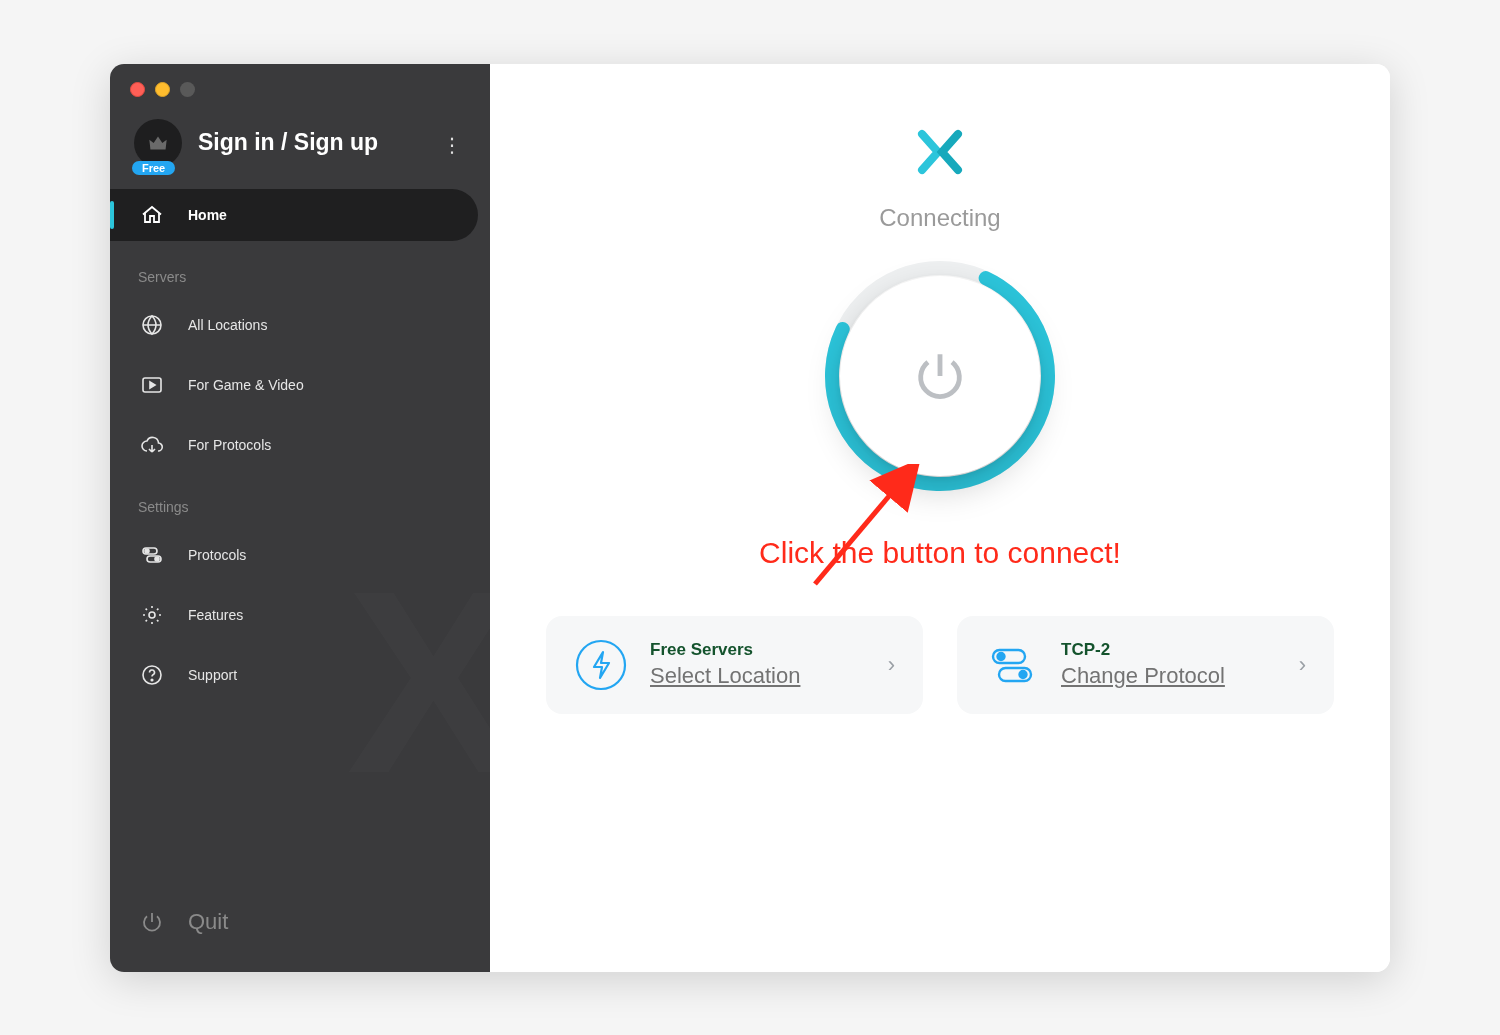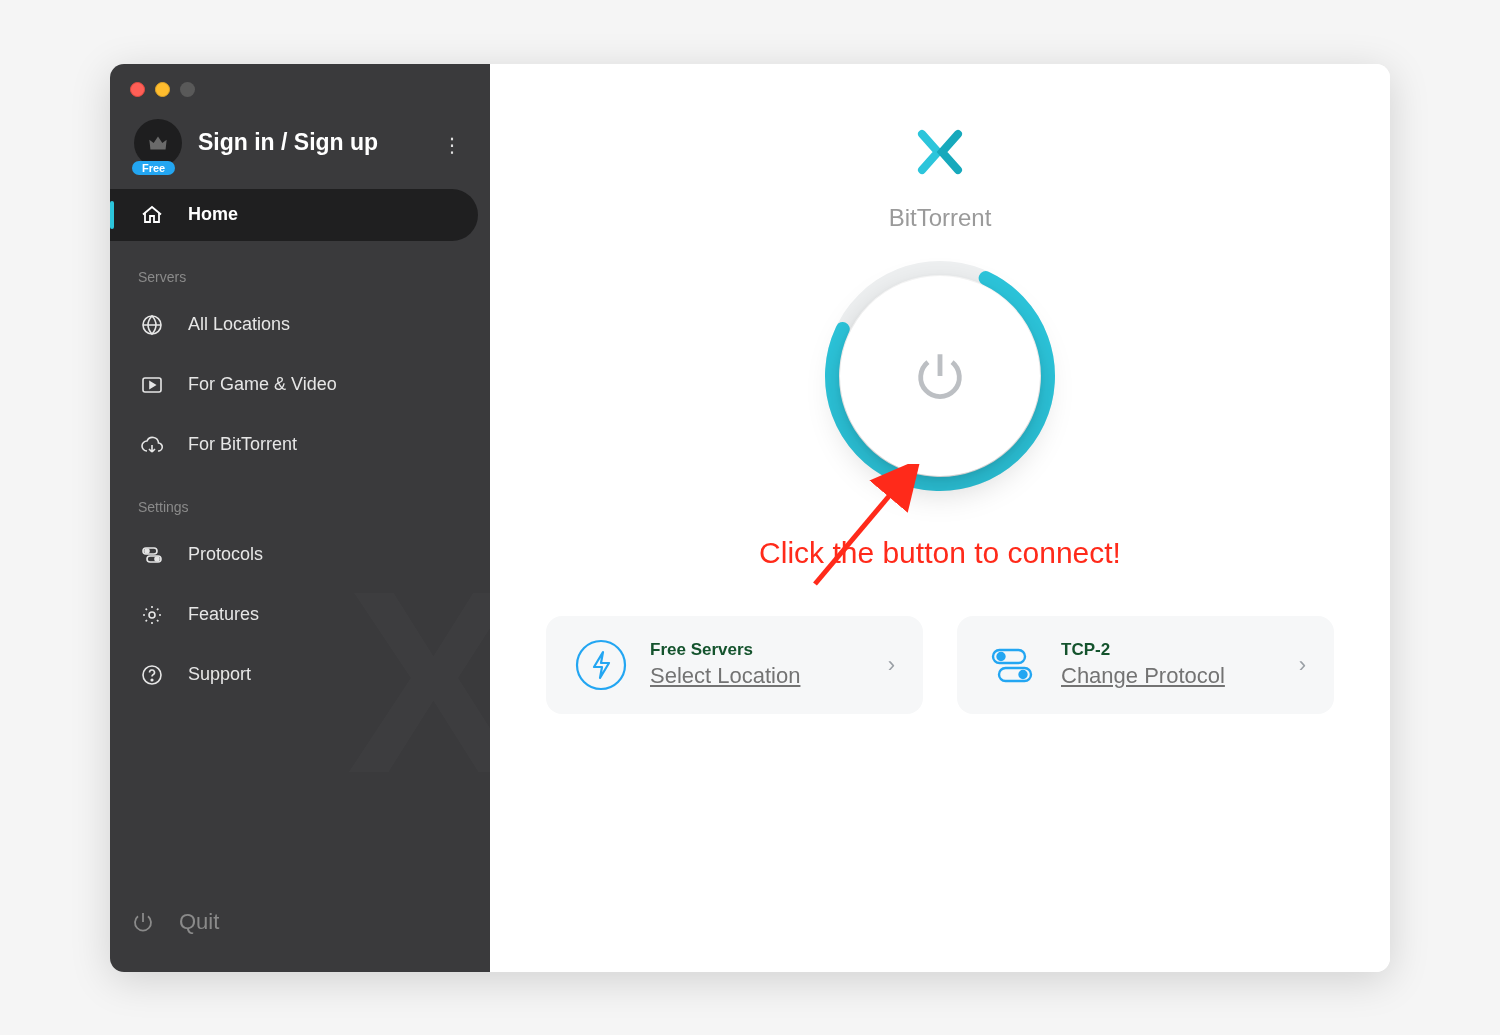--- a/index.html
+++ b/index.html
@@ -84,21 +84,21 @@
       padding: 24px 28px 10px;
       color: #8a8a8a;
       font-size: 14px;
     }
     .nav-item {
       margin: 4px 12px 4px 0;
       padding: 12px 0 12px 28px;
       display: flex;
       align-items: center;
       gap: 22px;
-      font-size: 18px;
+      font-size: 14px;
       color: #e6e6e6;
       border-radius: 0 30px 30px 0;
       cursor: pointer;
       position: relative;
     }
     .nav-item.active {
       background: #1f1f20;
       color: #ffffff;
       font-weight: 600;
     }
@@ -111,21 +111,21 @@
       border-radius:3px;
     }
     .nav-icon {
       width: 28px; height: 28px;
       flex-shrink: 0;
       display:flex;align-items:center;justify-content:center;
     }
     .sidebar-spacer { flex: 1; }
     .quit-item {
       margin: 0 0 20px 0;
-      padding: 16px 0 16px 19px;
+      padding: 16px 0 16px 28px;
       display: flex;
       align-items: center;
       gap: 22px;
       font-size: 22px;
       color: #8a8a8a;
       cursor:pointer;
     }
     .sidebar-bg-x {
       position: absolute;
       right: -30px;
@@ -280,21 +280,21 @@
       <span>For Game &amp; Video</span>
     </div>
 
     <div class="nav-item">
       <span class="nav-icon">
         <svg viewBox="0 0 24 24" width="24" height="24" fill="none" stroke="#e6e6e6" stroke-width="1.6">
             <path d="M7 18a5 5 0 0 1 0-10 6 6 0 0 1 11.5 2A4 4 0 0 1 18 18"></path>
             <path d="M12 12v7m0 0-3-3m3 3 3-3"></path>
           </svg>
       </span>
-      <span>For BitTorrent</span>
+      <span>For Protocols</span>
     </div>
 
     <div class="section-heading">Settings</div>
 
     <div class="nav-item">
       <span class="nav-icon">
         <svg viewBox="0 0 24 24" width="24" height="24" fill="none" stroke="#e6e6e6" stroke-width="1.6">
             <rect x="3" y="5" width="14" height="6" rx="3"></rect>
             <circle cx="7" cy="8" r="2" fill="#e6e6e6"></circle>
             <rect x="7" y="13" width="14" height="6" rx="3"></rect>
@@ -339,21 +339,21 @@
     </div>
   </div>
 
   <div class="main">
     <div class="logo-x">
       <svg viewBox="0 0 48 48" width="48" height="48">
           <path d="M6 6 L22 24 L6 42" stroke="#2cc5db" stroke-width="8" fill="none" stroke-linecap="round"></path>
           <path d="M42 6 L26 24 L42 42" stroke="#17a9bc" stroke-width="8" fill="none" stroke-linecap="round"></path>
         </svg>
     </div>
-    <div class="status-text">BitTorrent</div>
+    <div class="status-text">Connecting</div>
 
     <div class="power-wrap">
       <svg class="ring" viewBox="0 0 240 240">
         <circle cx="120" cy="120" r="108" fill="none" stroke="#eef0f1" stroke-width="14"></circle>
         <circle cx="120" cy="120" r="108" fill="none" stroke="#2cc5db" stroke-width="14" stroke-linecap="round" stroke-dasharray="510 679" transform="rotate(-65 120 120)"></circle>
       </svg>
       <div class="power-btn">
         <svg viewBox="0 0 24 24" width="58" height="58" fill="none" stroke="#bcbfc3" stroke-width="2">
             <path d="M12 3v9"></path>
             <path d="M7 6.3a8 8 0 1 0 10 0"></path>

